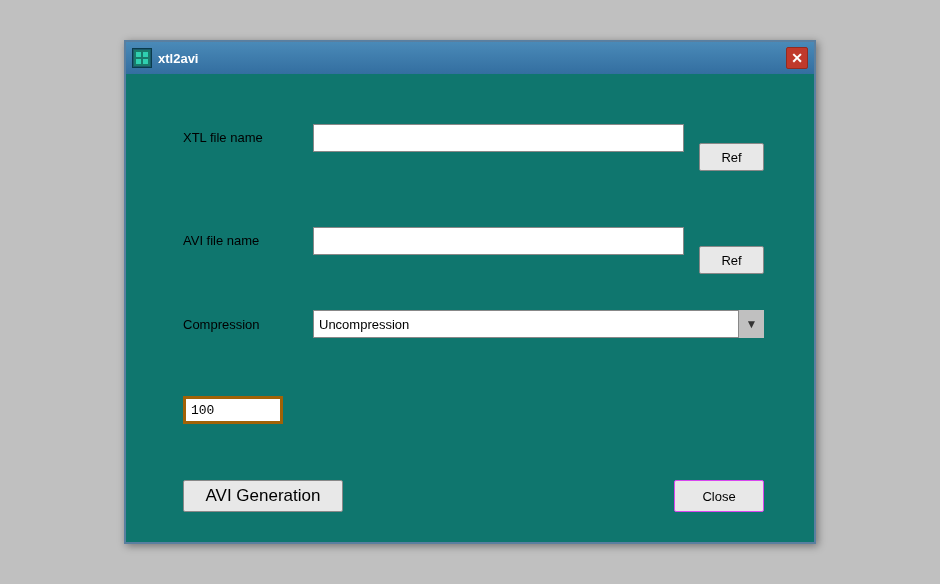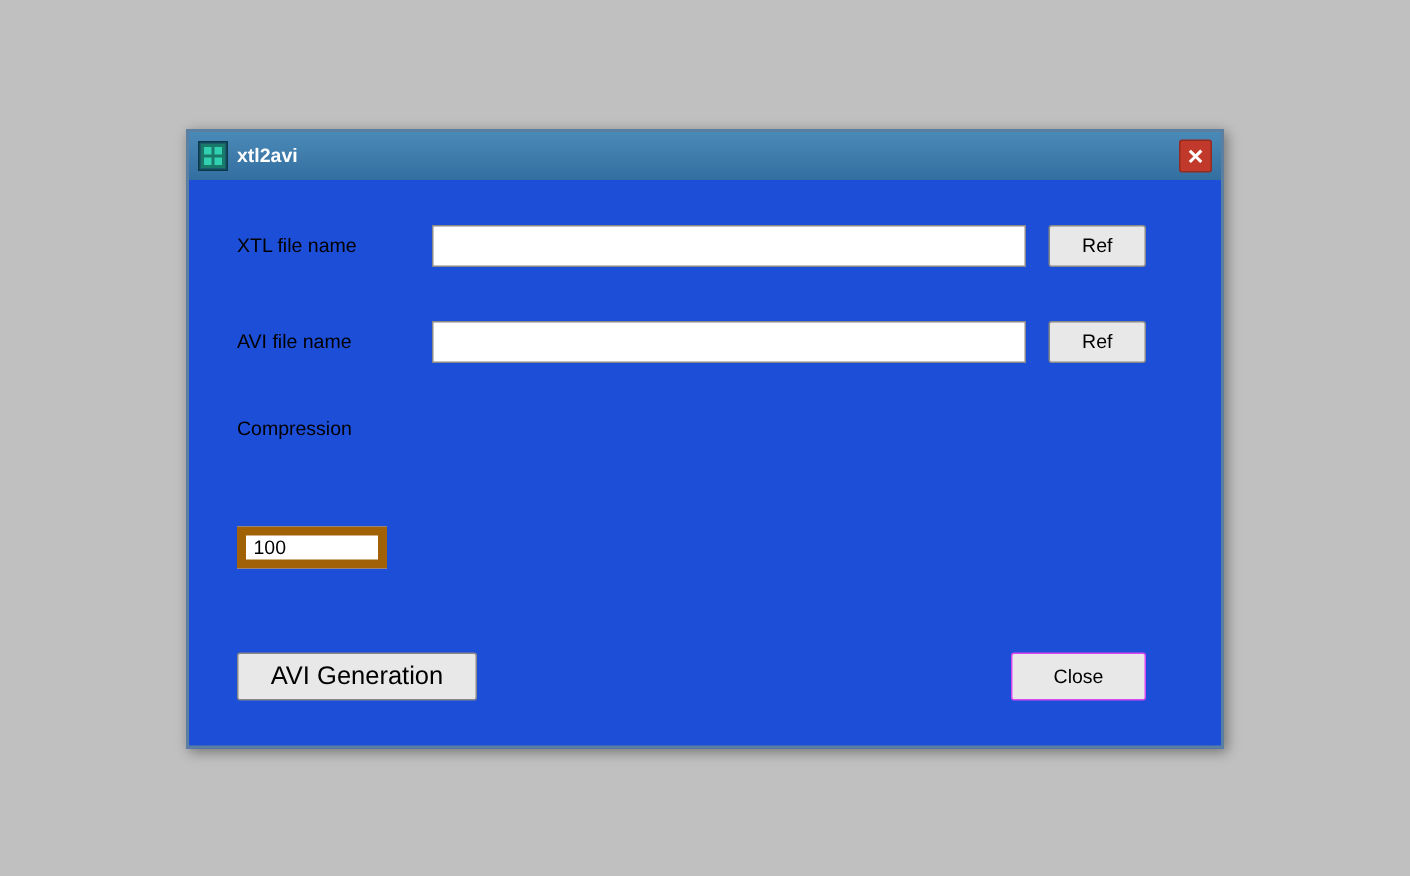--- a/index.html
+++ b/index.html
@@ -15,21 +15,21 @@
       display: flex;
       align-items: center;
       justify-content: center;
       width: 940px;
       height: 584px;
       overflow: hidden;
     }
 
     .window {
       width: 692px;
-      background: #1d4ed8;
+      background: #0f766e;
       border: 2px solid #5a7fa0;
       box-shadow: 2px 2px 8px rgba(0,0,0,0.4);
     }
 
     .titlebar {
       background: linear-gradient(to bottom, #4a8ab8, #336ea0);
       display: flex;
       align-items: center;
       justify-content: space-between;
       padding: 4px 6px;
@@ -70,21 +70,21 @@
       align-items: center;
       justify-content: center;
       cursor: pointer;
       color: white;
       font-size: 14px;
       font-weight: bold;
       border-radius: 2px;
     }
 
     .window-body {
-      padding: 30px 50px 30px 32px;
+      padding: 30px 50px 30px 57px;
       display: flex;
       flex-direction: column;
       gap: 16px;
     }
 
     .form-row {
       display: flex;
       align-items: center;
       margin-bottom: 20px;
     }
@@ -108,20 +108,21 @@
 
     .ref-btn {
       margin-left: 15px;
       width: 65px;
       height: 28px;
       background: #e8e8e8;
       border: 1px solid #888;
       cursor: pointer;
       font-size: 13px;
       border-radius: 2px;
+      margin-top: 39px;
     }
 
     .compression-row {
       display: flex;
       align-items: center;
       margin-bottom: 16px;
     }
 
     .compression-select-wrapper {
       flex: 1;
@@ -168,25 +169,26 @@
       width: 130px;
       font-size: 13px;
       color: #000;
       flex-shrink: 0;
       padding-top: 6px;
     }
 
     .quality-input {
       width: 100px;
       height: 28px;
-      border: 6px solid #a16207;
+      border: 3px solid #a16207;
       background: white;
       padding: 2px 5px;
       font-size: 13px;
       outline: none;
+      font-family: Liberation Mono, monospace;
     }
 
     .button-row {
       display: flex;
       align-items: center;
       justify-content: space-between;
       margin-top: 10px;
     }
 
     .avi-gen-btn {
@@ -242,20 +244,26 @@
     </div>
 
     <div class="form-row">
       <span class="form-label">AVI file name</span>
       <input class="form-input" type="text" style="">
       <button class="ref-btn">Ref</button>
     </div>
 
     <div class="compression-row">
       <span class="form-label">Compression</span>
+      <div class="compression-select-wrapper">
+        <select class="compression-select">
+          <option>Uncompression</option>
+        </select>
+        <div class="select-arrow">▼</div>
+      </div>
     </div>
 
     <div class="separator"></div>
 
     <div class="quality-row">
       <input class="quality-input" type="text" value="100" style="">
     </div>
 
     <div class="button-row">
       <button class="avi-gen-btn">AVI Generation</button>

